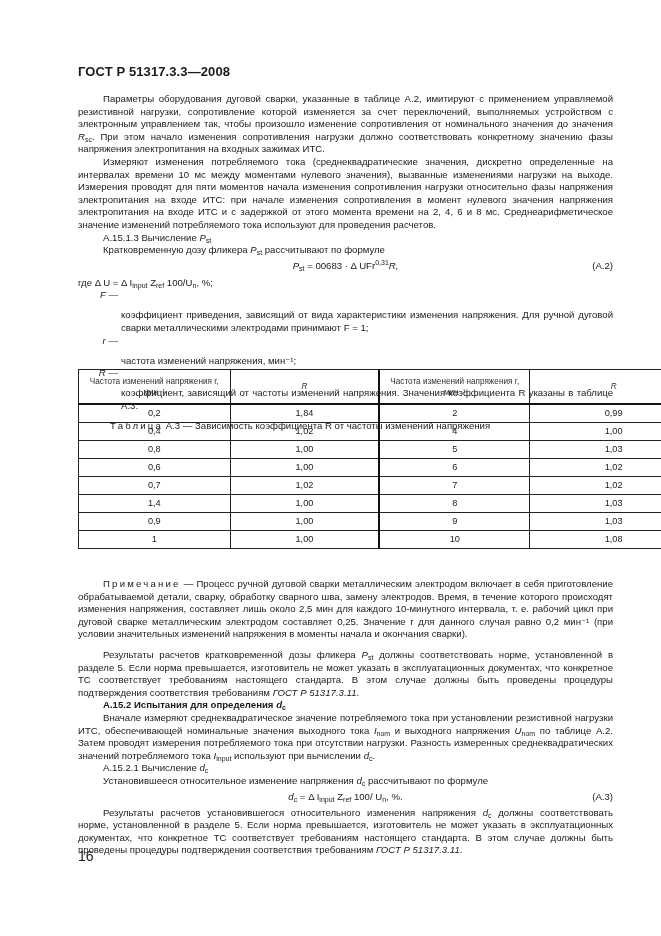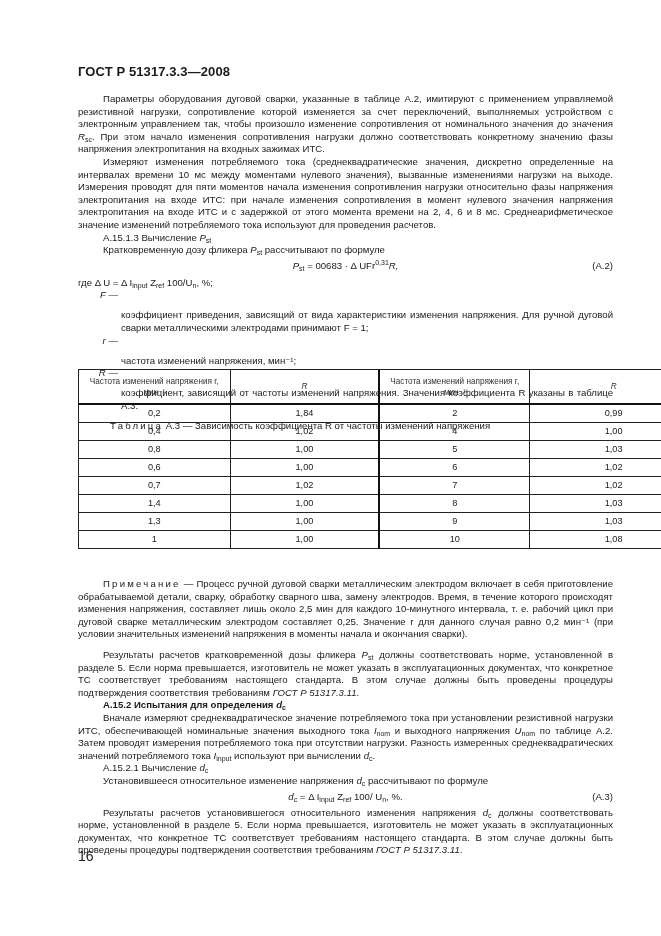--- a/index.html
+++ b/index.html
@@ -109,21 +109,21 @@
         <td class="thick">7</td>
         <td>1,02</td>
       </tr>
     <tr>
         <td>1,4</td>
         <td>1,00</td>
         <td class="thick">8</td>
         <td>1,03</td>
       </tr>
     <tr>
-        <td>1,3</td>
+        <td>0,9</td>
         <td>1,00</td>
         <td class="thick">9</td>
         <td>1,03</td>
       </tr>
     <tr>
         <td>1</td>
         <td>1,00</td>
         <td class="thick">10</td>
         <td>1,08</td>
       </tr>

